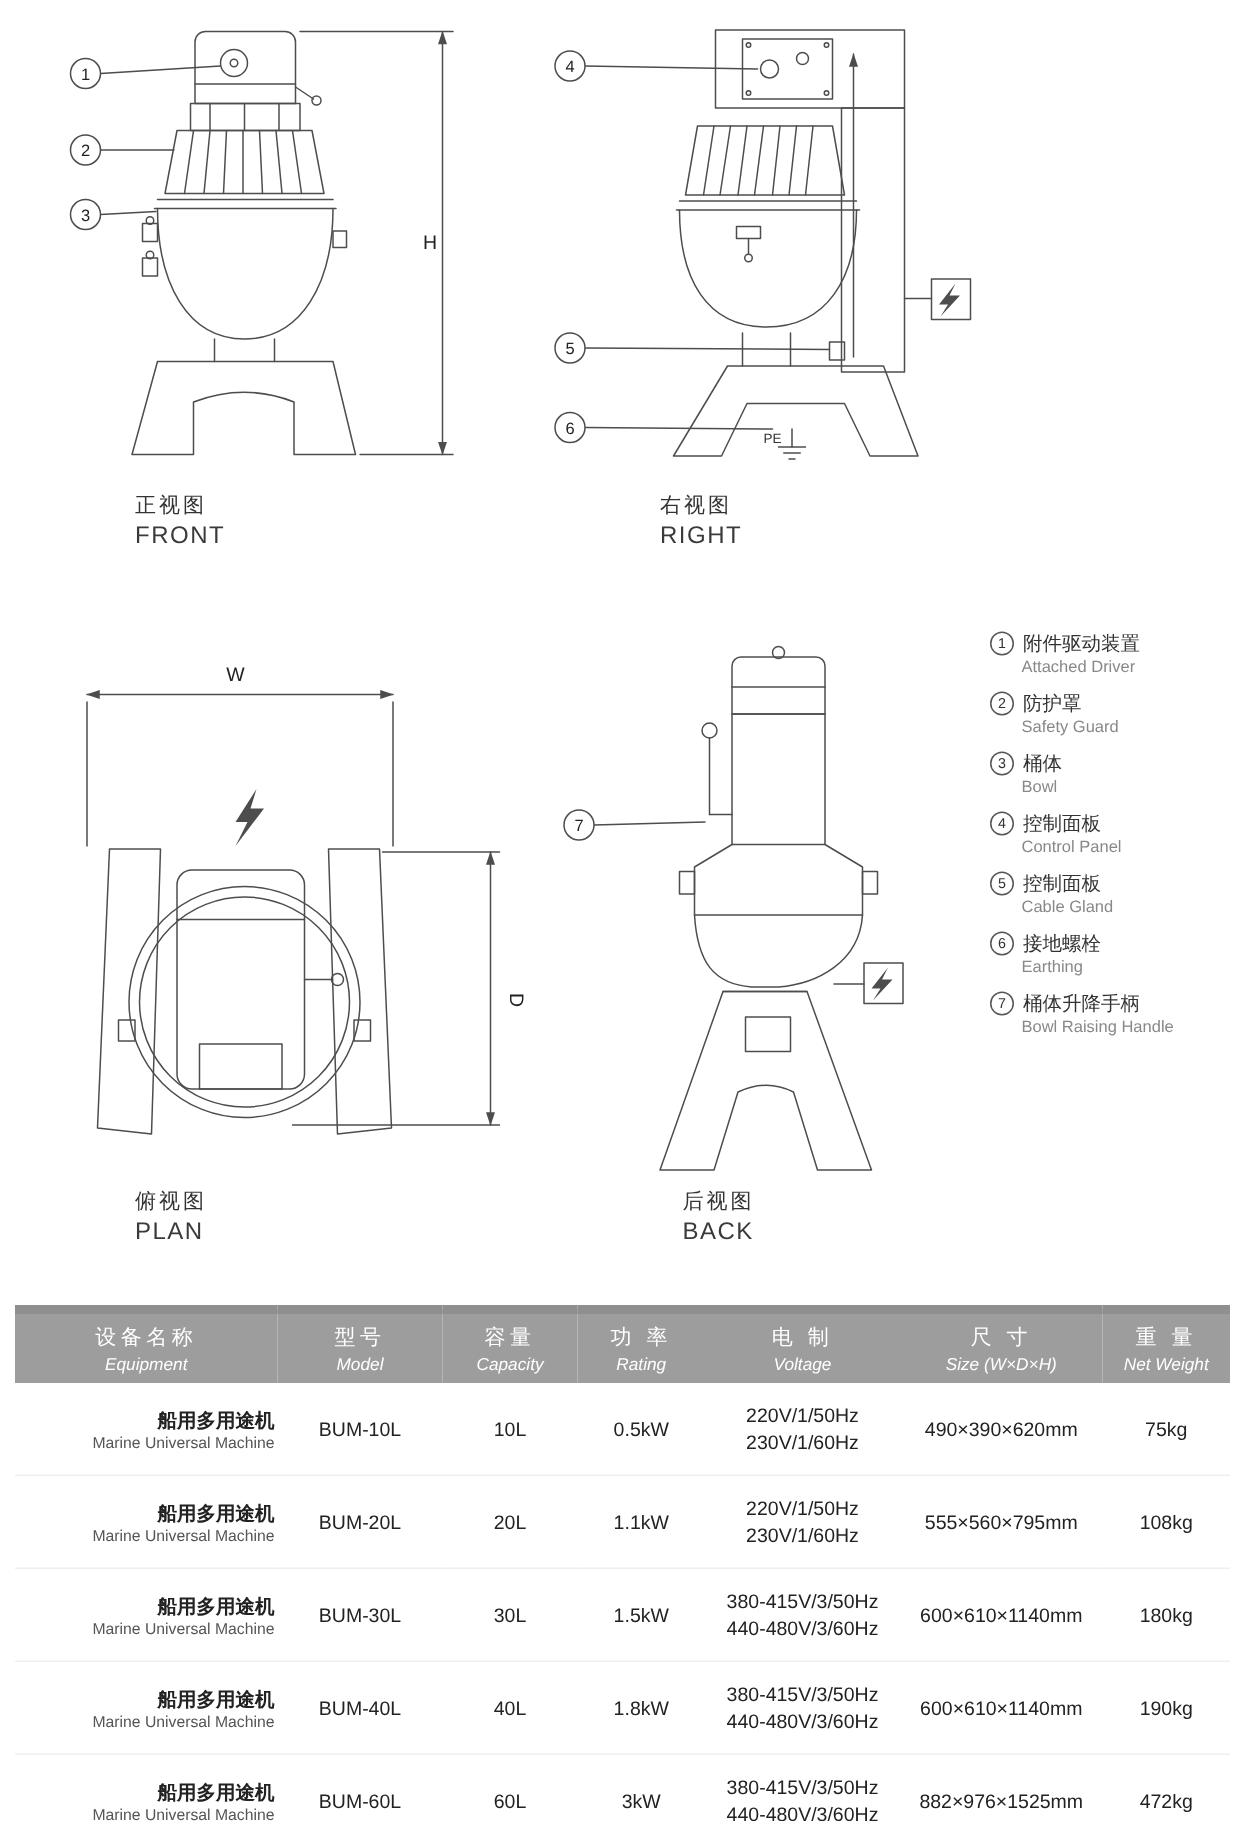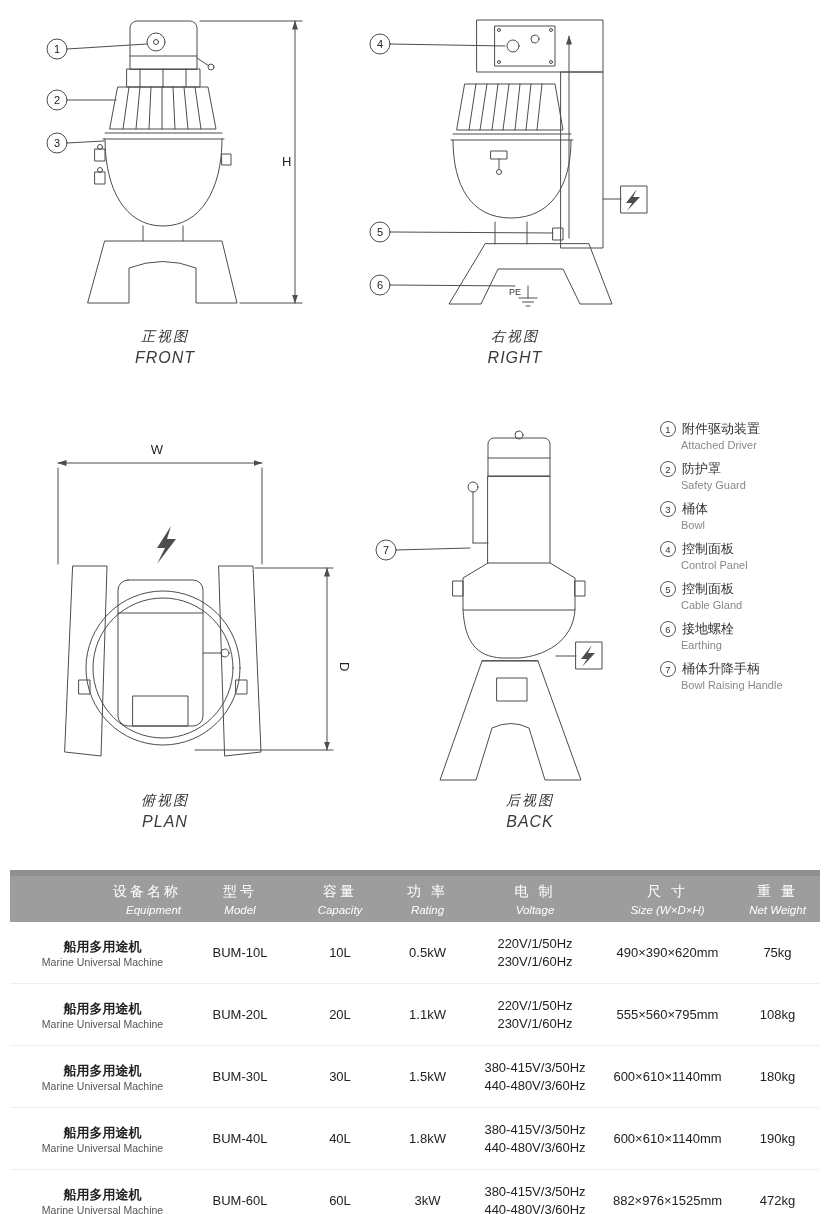--- a/index.html
+++ b/index.html
@@ -8,41 +8,41 @@
     font-family:"Liberation Sans","DejaVu Sans",sans-serif;color:#333;overflow:hidden;
   }
   .abs{position:absolute;}
   
   svg .ln{stroke:#4d4d4d;stroke-width:1;fill:none;stroke-linecap:round;stroke-linejoin:round;}
   svg text{font-family:"Liberation Sans","DejaVu Sans",sans-serif;stroke:none;}
   .ct{font-size:11px;fill:#222;text-anchor:middle;}
   .dim{font-size:13px;fill:#222;}
   .pe{font-size:9px;fill:#333;text-anchor:end;}
   
-  .view-label{position:absolute;width:150px;text-align:center;font-style:italic;}
+  .view-label{position:absolute;width:150px;text-align:left;}
   .vl-zh{font-size:14px;color:#333;letter-spacing:2px;}
   .vl-en{font-size:16px;color:#3a3a3a;margin-top:3px;letter-spacing:1px;}
   
   .legend{position:absolute;left:660px;top:420px;width:170px;}
   .legend-item{margin-bottom:9px;}
   .li-top{display:flex;align-items:center;font-size:13px;color:#333;}
   .li-num{display:inline-flex;width:14px;height:14px;border:1px solid #555;border-radius:50%;
           align-items:center;justify-content:center;font-size:9.5px;color:#333;margin-right:6px;flex:none;}
   .li-en{font-size:11px;color:#888;margin-left:21px;margin-top:1px;}
   
   .spec-table{position:absolute;left:10px;top:870px;width:810px;}
   .spec-table table{width:100%;border-collapse:collapse;table-layout:fixed;}
   .spec-table thead th{background:#9d9d9d;color:#fff;font-weight:normal;padding:7px 4px 6px 4px;
                        text-align:center;border-top:6px solid #8f8f8f;}
-  .spec-table thead th.left{text-align:right;}
+  .spec-table thead th.left{text-align:center;}
   .th-zh{font-size:14px;letter-spacing:3px;}
   .th-en{font-size:11.5px;margin-top:3px;letter-spacing:0;font-style:italic;}
   .spec-table tbody td{height:57px;text-align:center;vertical-align:middle;font-size:13px;color:#222;
                        border-bottom:1px solid #efefef;padding:2px 2px;}
-  .spec-table tbody td.left{text-align:center;padding-left:12px;}
+  .spec-table tbody td.left{text-align:right;padding-left:12px;}
   .eq-zh{font-size:13px;font-weight:bold;color:#222;}
   .eq-en{font-size:10.5px;color:#555;margin-top:0;font-weight:normal;}
   .volt div{line-height:1.35;}
 </style>
 </head>
 <body>
 
 <svg width="0" height="0" style="position:absolute">
   <defs>
     <marker id="arrE" markerWidth="10" markerHeight="8" refX="8.5" refY="3" orient="auto" markerUnits="userSpaceOnUse">

